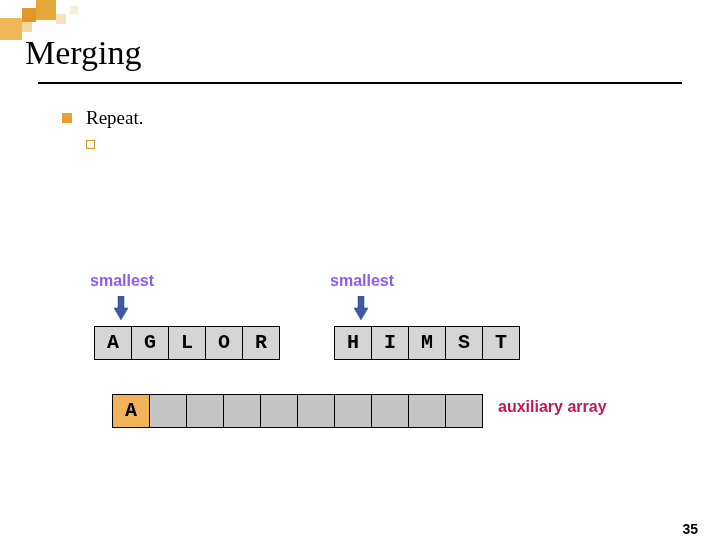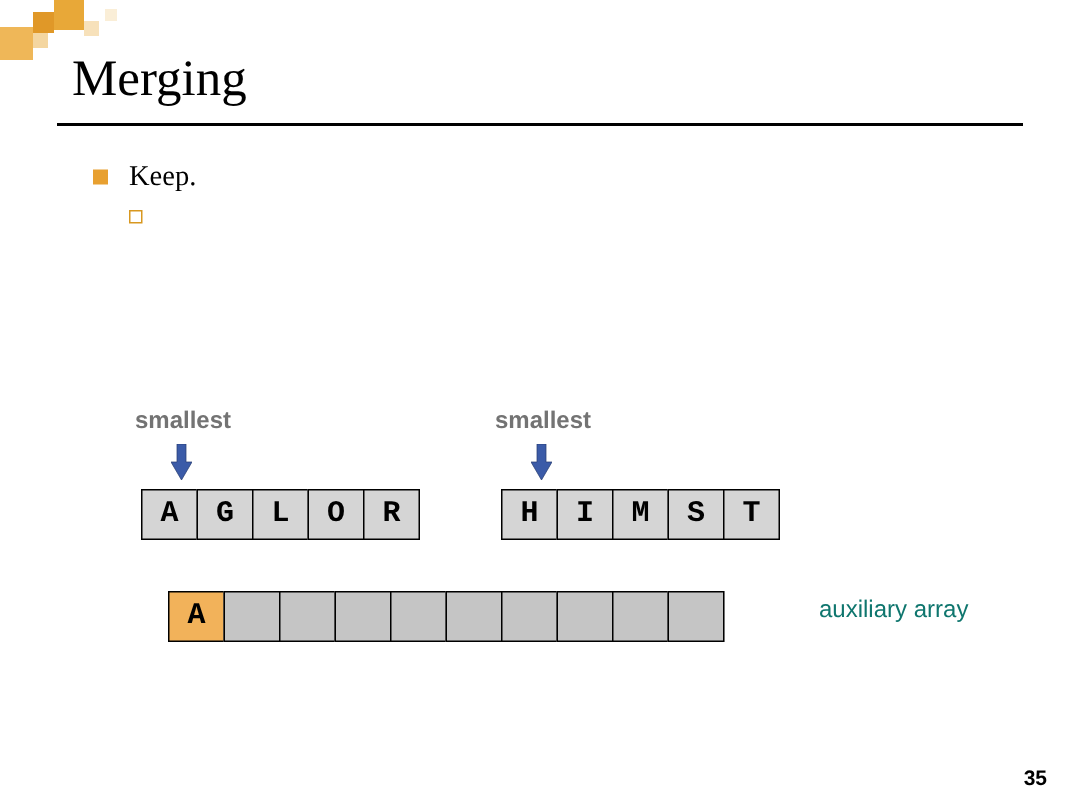--- a/index.html
+++ b/index.html
@@ -18,21 +18,21 @@
   }
   .deco .sq { position: absolute; background: #e8a030; }
   .deco .sq1 { left: 0; top: 18px; width: 22px; height: 22px; background: #efb758; }
   .deco .sq2 { left: 22px; top: 8px; width: 14px; height: 14px; background: #e09828; }
   .deco .sq3 { left: 22px; top: 22px; width: 10px; height: 10px; background: #f0c478; opacity: .7; }
   .deco .sq4 { left: 36px; top: 0; width: 20px; height: 20px; background: #e8a838; }
   .deco .sq5 { left: 56px; top: 14px; width: 10px; height: 10px; background: #f2cd8c; opacity: .6; }
   .deco .sq6 { left: 70px; top: 6px; width: 8px; height: 8px; background: #f6ddb0; opacity: .5; }
   h1.title {
     position: absolute;
-    left: 48px; top: 34px;
+    left: 25px; top: 34px;
     font-size: 34px;
     font-weight: 400;
     font-family: Georgia, serif;
     color: #000;
   }
   .underline {
     position: absolute;
     left: 38px; top: 82px;
     width: 644px; height: 2px;
     background: #000;
@@ -56,21 +56,21 @@
     width: 9px; height: 9px;
     border: 1px solid #d89820;
     margin-top: 7px; margin-right: 14px; margin-left: 24px;
     flex-shrink: 0;
   }
   .label {
     position: absolute;
     font-family: Verdana, Arial, sans-serif;
     font-size: 16px;
     font-weight: 700;
-    color: #737373;
+    color: #8b5cf6;
   }
   .label.s1 { left: 90px; top: 272px; }
   .label.s2 { left: 330px; top: 272px; }
   .arrow {
     position: absolute;
     width: 14px; height: 22px;
   }
   .arrow.a1 { left: 114px; top: 296px; }
   .arrow.a2 { left: 354px; top: 296px; }
   .arrow svg { display: block; }
@@ -93,27 +93,26 @@
     margin-left: -1px;
   }
   .cell:first-child { margin-left: 0; }
   .cell.highlight { background: #f2b25a; }
   .cell.empty { background: #c5c5c5; }
   .aux-label {
     position: absolute;
     left: 498px; top: 398px;
     font-family: Verdana, Arial, sans-serif;
     font-size: 16px;
-    font-weight: 400;
-    color: #0f766e;
-    margin-left: 48px;
+    font-weight: 700;
+    color: #be185d;
   }
   .pagenum {
     position: absolute;
-    right: 22px; bottom: 14px;
+    right: 22px; bottom: 3px;
     font-family: Arial, sans-serif;
     font-size: 14px;
     font-weight: 700;
     color: #000;
   }
 </style>
 </head>
 <body>
 
 <div class="deco">
@@ -124,21 +123,21 @@
     <div class="sq sq5"></div>
     <div class="sq sq6"></div>
 </div>
 
 <h1 class="title">Merging</h1>
 <div class="underline"></div>
 
 <div class="content">
   <div class="bullet-row">
     <div class="bullet-sq"></div>
-    <div>Keep.</div>
+    <div>Repeat.</div>
   </div>
   <div class="bullet-row">
     <div class="bullet-hollow"></div>
   </div>
 </div>
 
 <div class="label s1">smallest</div>
 <div class="label s2">smallest</div>
 
 <div class="arrow a1">

